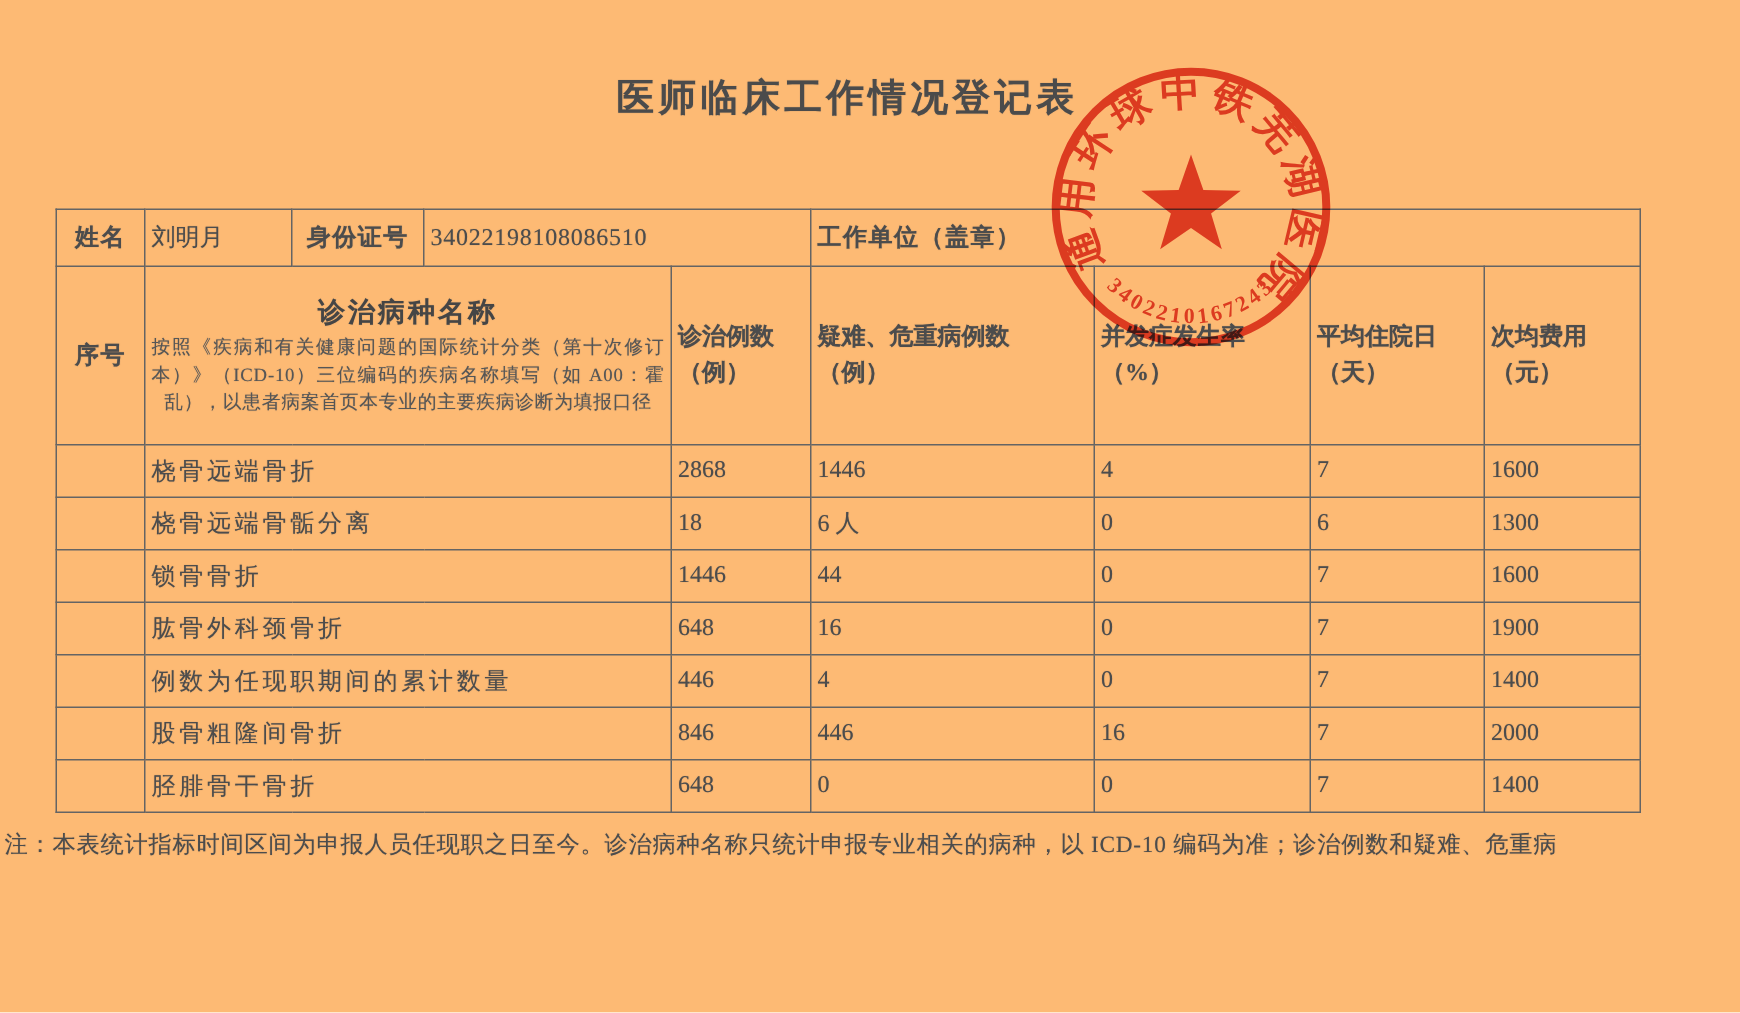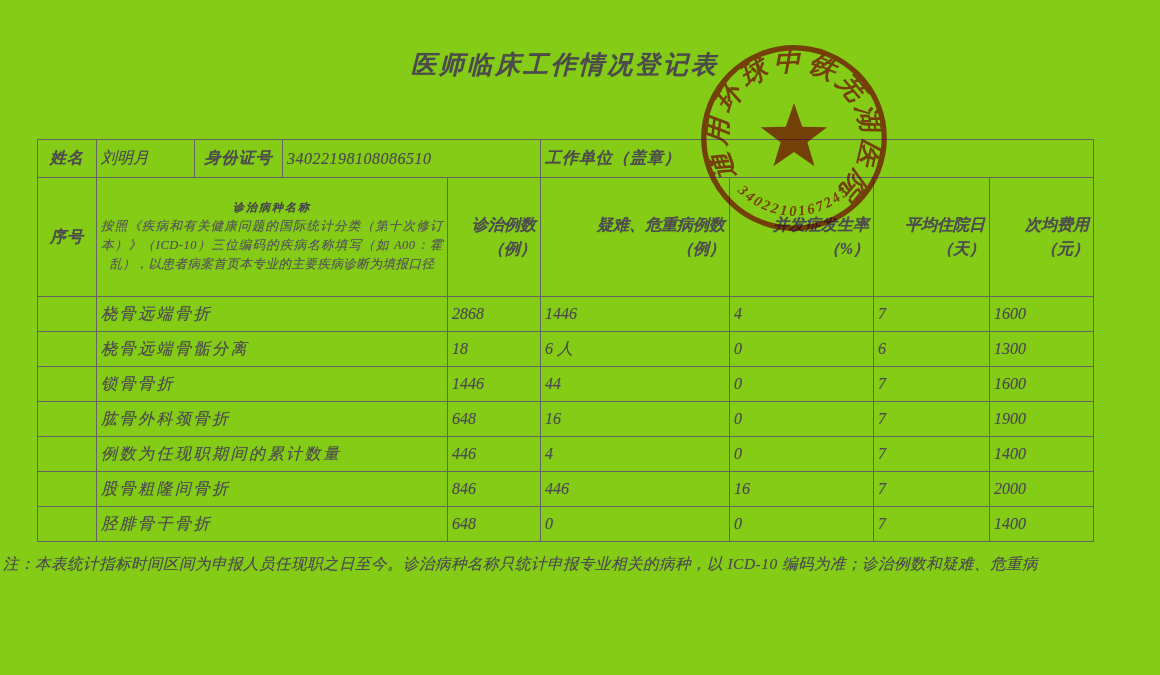--- a/index.html
+++ b/index.html
@@ -1,20 +1,19 @@
 <!DOCTYPE html>
 <html><head>
 <meta charset="utf-8">
 <style>
   html,body{margin:0;padding:0;background:#fff;}
   .page{
-    position:relative;width:1160px;height:675px;background:#84cc16;overflow:hidden;
+    position:relative;width:1160px;height:675px;background:#fdba74;overflow:hidden;
     font-family:"Liberation Serif","DejaVu Serif",serif;
     color:#4a4a4a;
-    font-style:italic;
   }
   .soft{ text-shadow:0 0 0.7px rgba(90,90,90,0.55); }
 
   .doc-title{
     position:absolute;left:37px;top:48px;width:1056px;
     text-align:center;font-size:25px;font-weight:bold;letter-spacing:3px;color:#4b4b4b;
   }
   .doc-subtitle{
     position:absolute;left:37px;top:99px;width:1056px;
     text-align:center;font-size:18px;font-weight:600;letter-spacing:3px;color:#474747;
@@ -35,27 +34,27 @@
   tr.head-row td{height:118px;}
   tr.data-row td{height:34px;}
 
   td.lbl{text-align:center;font-weight:600;letter-spacing:1px;}
   td.val{text-align:left;padding-left:7px;}
   td.id-val{font-size:17px;letter-spacing:0.5px;}
   td.unit-lbl{text-align:left;font-weight:600;padding-left:10px;letter-spacing:1px;}
 
   .disease-head{padding:2px 8px 4px 8px;}
   .disease-head .dh-title{
-    text-align:center;font-size:11px;font-weight:bold;letter-spacing:2px;color:#454545;margin-top:0;
+    text-align:center;font-size:18px;font-weight:bold;letter-spacing:2px;color:#454545;margin-top:0;
   }
   .disease-head .dh-desc{
     font-size:12.5px;line-height:1.5;color:#565656;
     text-align:justify;text-align-last:center;letter-spacing:0.5px;margin-top:2px;
   }
-  td.vhead{text-align:right;font-weight:600;font-size:15.5px;vertical-align:middle;}
+  td.vhead{text-align:left;font-weight:600;font-size:15.5px;vertical-align:middle;}
   td.vhead .u{font-weight:600;}
   td.vhead div{line-height:24px;}
 
   td.disease{padding-left:9px;letter-spacing:2.5px;font-size:15.5px;color:#555;}
   td.num{padding-left:5px;font-size:16px;color:#4f4f4f;margin-left:48px;}
 
   .note{
     position:absolute;left:3px;top:550px;width:1154px;
     font-size:15.5px;line-height:28px;color:#4c4c4c;letter-spacing:0.5px;
   }

